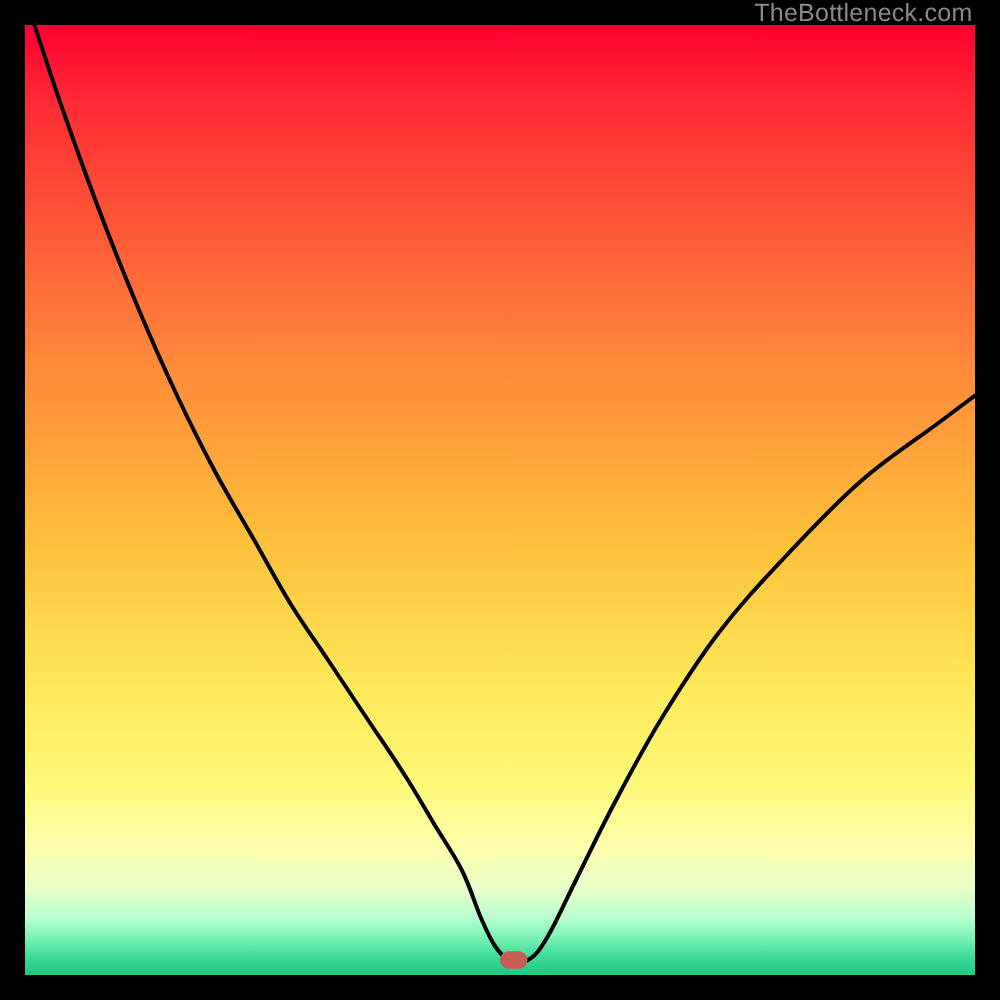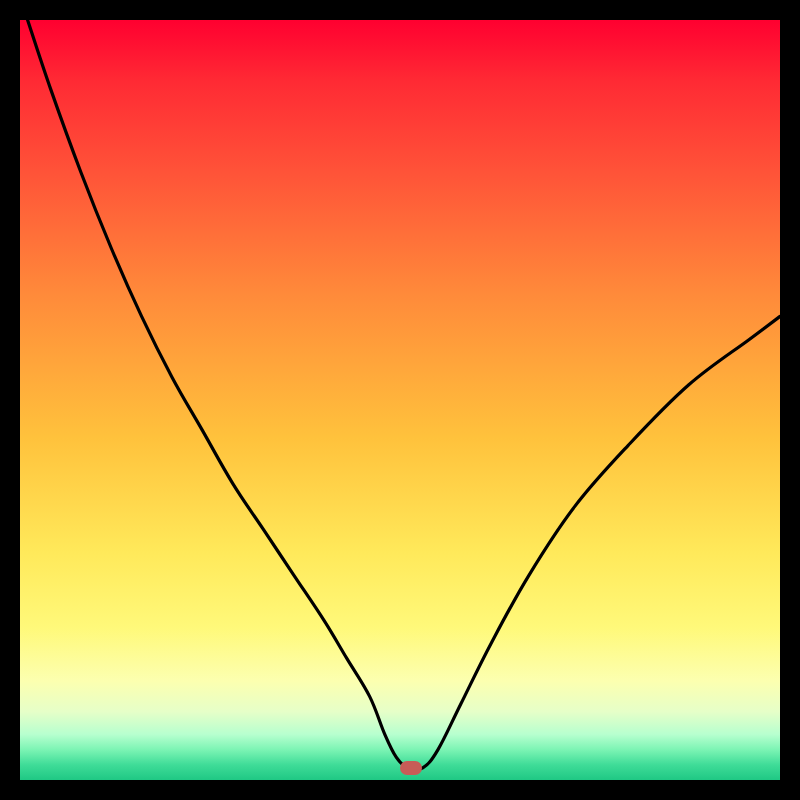--- a/index.html
+++ b/index.html
@@ -68,20 +68,21 @@
     color: #8a8a8a;
     letter-spacing: 0.2px;
     user-select: none;
   }
 </style>
 </head>
 <body>
 
 <div class="frame">
 
+  <div class="watermark">TheBottleneck.com</div>
 
   <div class="plot">
     <div class="gradient"></div>
 
     <svg class="curve-svg" viewBox="0 0 760 760" preserveAspectRatio="none">
       <path id="curve-path" d="M 7.60 0.00 C 11.70 12.31, 20.82 41.04, 30.40 68.40 C 39.98 95.76, 49.86 123.27, 60.80 152.00 C 71.74 180.73, 80.26 202.01, 91.20 228.00 C 102.14 253.99, 110.66 273.14, 121.60 296.40 C 132.54 319.66, 141.06 336.68, 152.00 357.20 C 162.94 377.72, 171.46 391.25, 182.40 410.40 C 193.34 429.55, 201.86 445.82, 212.80 463.60 C 223.74 481.38, 232.26 492.78, 243.20 509.20 C 254.14 525.62, 262.66 538.38, 273.60 554.80 C 284.54 571.22, 294.42 585.35, 304.00 600.40 C 313.58 615.45, 318.59 624.72, 326.80 638.40 C 335.01 652.08, 342.76 662.72, 349.60 676.40 C 356.44 690.08, 360.01 703.46, 364.80 714.40 C 369.59 725.34, 372.10 731.18, 376.20 737.20 C 380.30 743.22, 382.81 745.92, 387.60 747.84 C 392.39 749.76, 397.33 751.12, 402.80 747.84 C 408.27 744.56, 411.16 741.09, 418.00 729.60 C 424.84 718.11, 431.22 703.15, 440.80 684.00 C 450.38 664.85, 458.89 646.46, 471.20 623.20 C 483.51 599.94, 494.15 579.42, 509.20 554.80 C 524.25 530.18, 537.02 509.66, 554.80 486.40 C 572.58 463.14, 587.48 447.49, 608.00 425.60 C 628.52 403.71, 646.91 383.95, 668.80 364.80 C 690.69 345.65, 713.18 331.51, 729.60 319.20 C 746.02 306.89, 754.53 300.50, 760.00 296.40" fill="none" stroke="#000" stroke-width="3.2" stroke-linecap="round"></path>
     </svg>
 
     <div class="marker" id="min-marker" style="left: 391.4px; top: 747.84px;"></div>
   </div>

